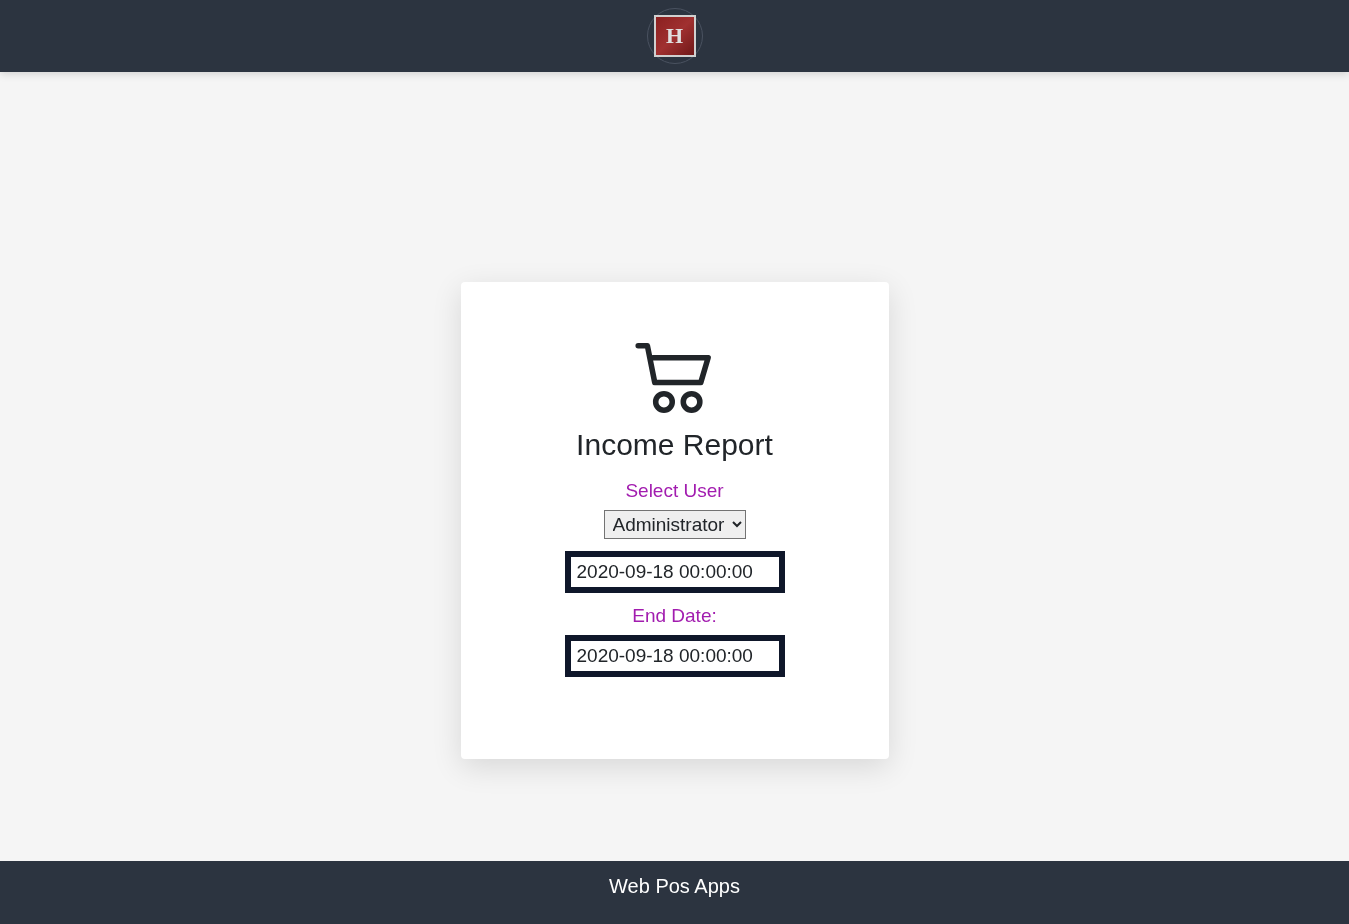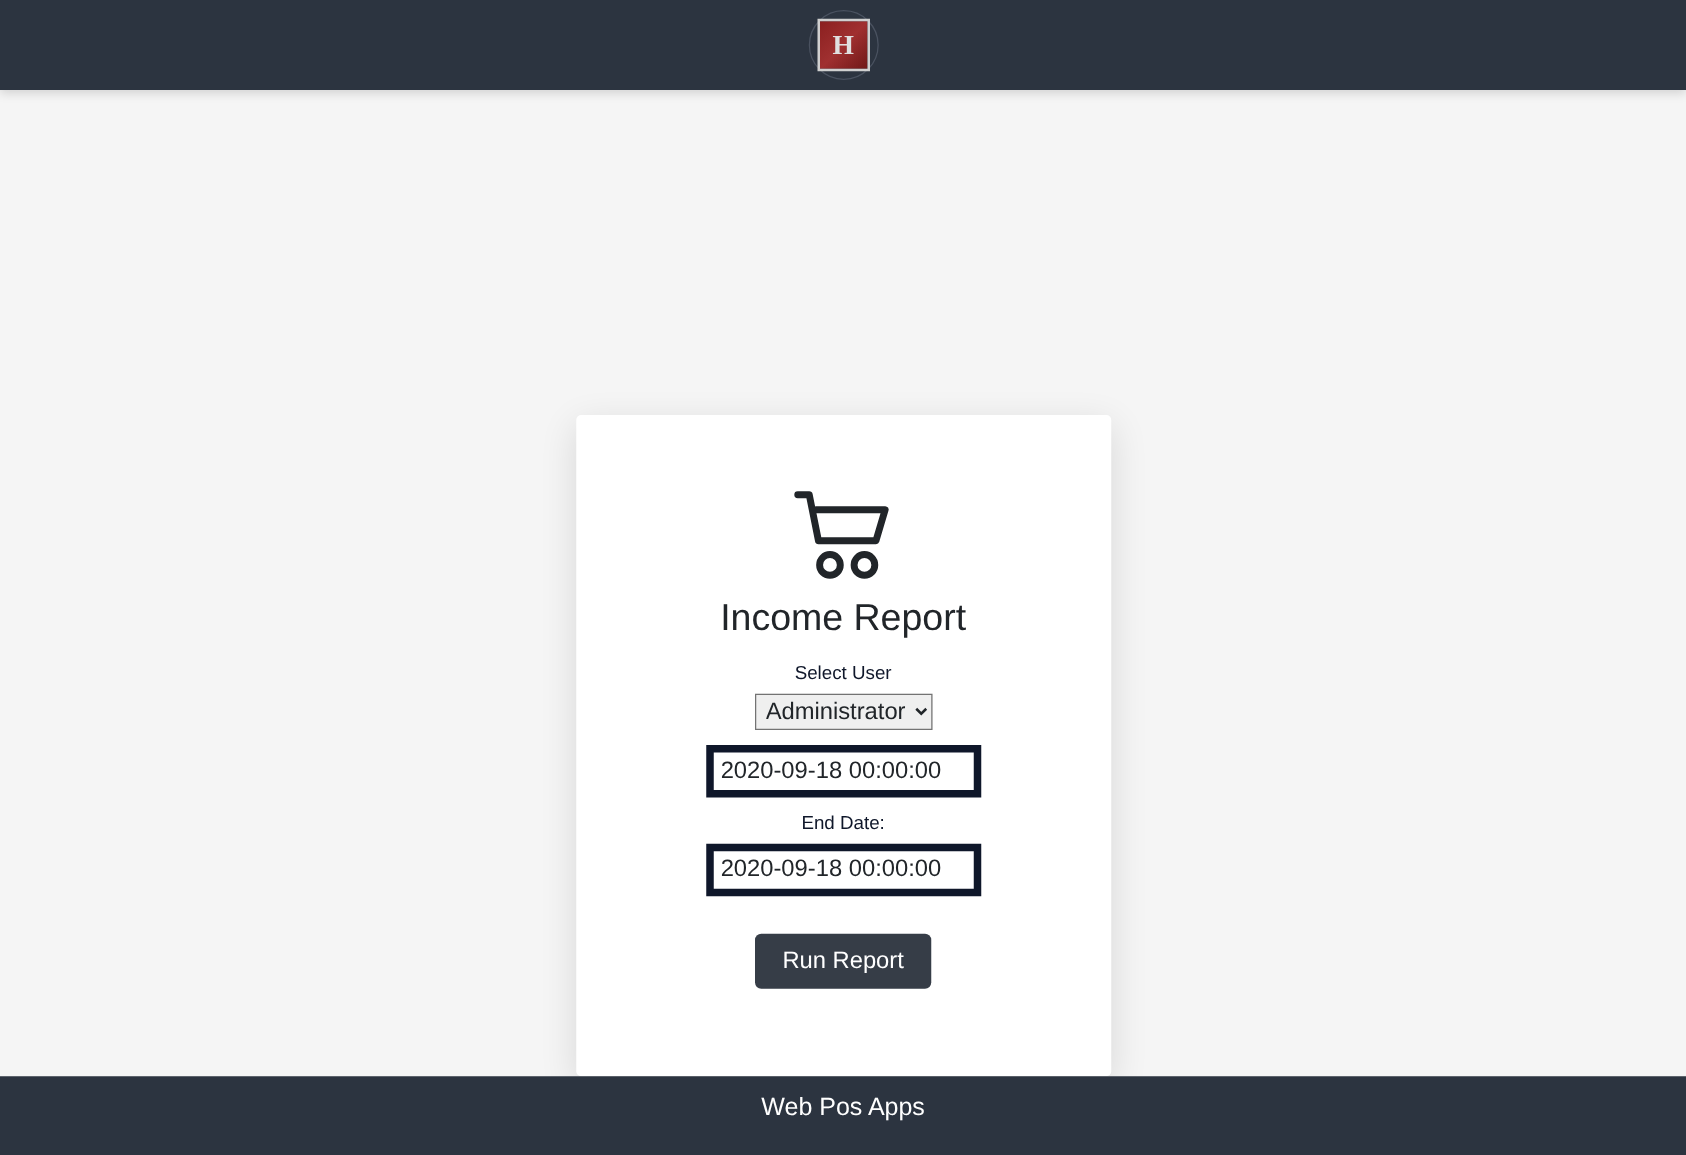--- a/index.html
+++ b/index.html
@@ -51,21 +51,21 @@
       content: 'H';
       color: #e0e0e0;
       font-weight: bold;
       font-size: 22px;
       font-family: serif;
     }
     
     .main-content {
       flex: 1;
       display: flex;
-      align-items: flex-end;
+      align-items: center;
       justify-content: center;
       padding-top: 108px;
     }
     
     .card {
       background-color: #ffffff;
       width: 428px;
       padding: 50px 40px 70px 40px;
       border-radius: 4px;
       box-shadow: 0 8px 30px rgba(0,0,0,0.12);
@@ -78,22 +78,22 @@
     }
     
     .title {
       font-size: 30px;
       font-weight: 400;
       color: #212529;
       margin-bottom: 18px;
     }
     
     .label {
-      font-size: 15px;
-      color: #0f172a;
+      font-size: 19px;
+      color: #a21caf;
       margin-bottom: 8px;
       font-weight: 400;
     }
     
     .select-field {
       font-size: 19px;
       padding: 2px 4px;
       border: 1px solid #737373;
       background-color: #efefef;
       color: #212529;
@@ -169,22 +169,19 @@
       <option>Administrator</option>
     </select>
     
     
     <input type="text" class="input-field" value="2020-09-18 00:00:00" style="">
     
     <div class="label">End Date:</div>
     
     <input type="text" class="input-field" value="2020-09-18 00:00:00" style="">
     
-    <div>
-      <button class="run-button">Run Report</button>
-    </div>
     
   </div>
 </main>
 
 <footer class="footer">
   <div class="footer-title">Web Pos Apps</div>
 </footer>
 
 </body></html>

